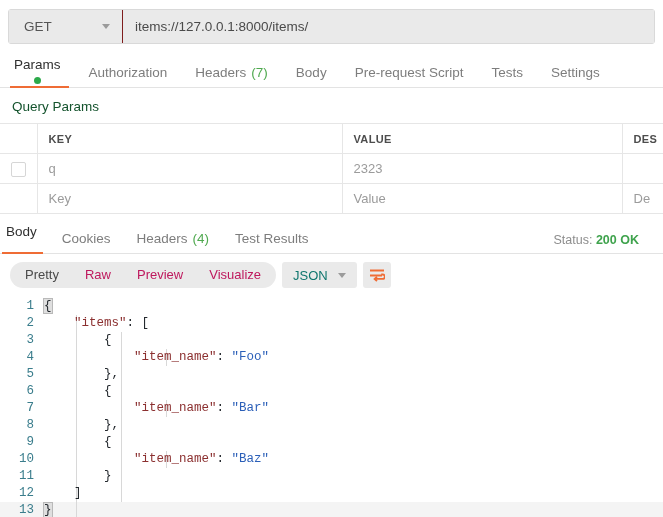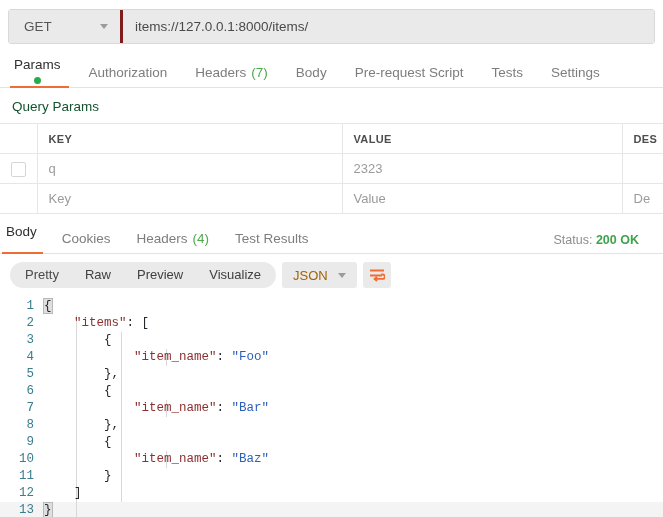--- a/index.html
+++ b/index.html
@@ -27,21 +27,21 @@
     border-radius: 3px;
     background: #eaeaea;
     box-sizing: border-box;
   }
   .method-select {
     width: 114px;
     display: flex;
     align-items: center;
     justify-content: space-between;
     padding: 0 12px 0 15px;
-    border-right: 3px solid #7f1d1d;
+    border-right: 1px solid #7f1d1d;
     box-sizing: border-box;
     background: #eaeaea;
     cursor: pointer;
   }
   .method-label {
     font-size: 13.5px;
     color: #555;
   }
   .caret {
     width: 0; height: 0;
@@ -184,36 +184,36 @@
     align-items: center;
     background: #eaeaea;
     border-radius: 13px;
     height: 26px;
     padding: 0 2px;
   }
   .seg-item {
     padding: 0 13px;
     line-height: 26px;
     font-size: 13px;
-    color: #404040;
+    color: #be185d;
     cursor: pointer;
     white-space: nowrap;
   }
   .seg-item.active { color: #4a4a4a; }
   .fmt {
     display: flex;
     align-items: center;
     gap: 10px;
     background: #eaeaea;
     border-radius: 3px;
     height: 26px;
     padding: 0 11px;
     cursor: pointer;
   }
-  .fmt-label { font-size: 13px; color: #a16207; }
+  .fmt-label { font-size: 13px; color: #0f766e; }
   .wrap-btn {
     width: 28px; height: 26px;
     background: #eaeaea;
     border-radius: 3px;
     display: flex;
     align-items: center;
     justify-content: center;
     cursor: pointer;
   }
 

